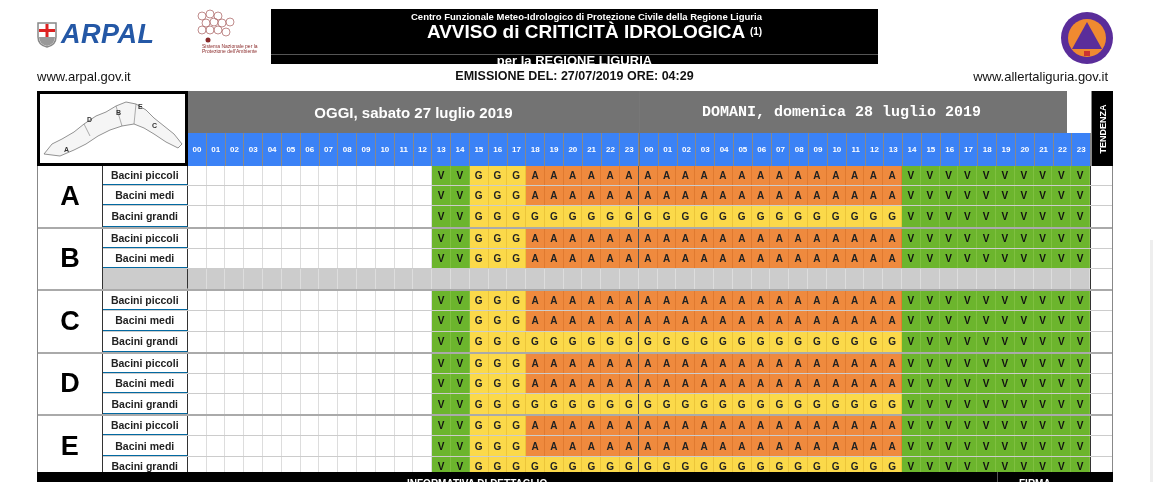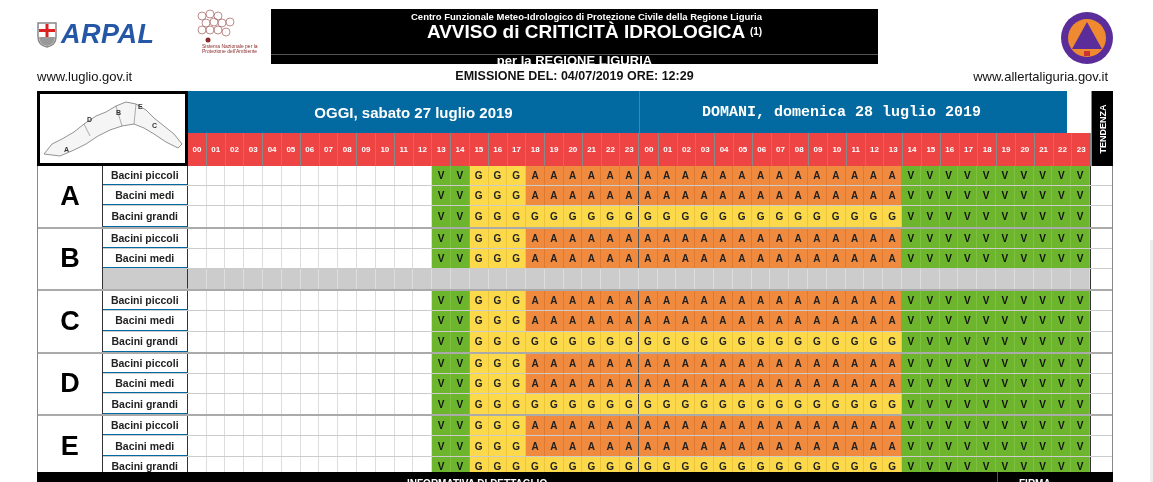--- a/index.html
+++ b/index.html
@@ -22,25 +22,25 @@
 
   .emission { position: absolute; left: 271px; width: 607px; top: 69px; text-align: center; font-size: 12.5px; font-weight: 700; color: #111; }
   .url-left { position: absolute; left: 37px; top: 69px; font-size: 13px; color: #111; }
   .url-right { position: absolute; right: 45px; top: 69px; font-size: 13px; color: #111; }
   .logo-pc { position: absolute; left: 1060px; top: 11px; width: 54px; height: 54px; }
 
   
   .grid { position: absolute; left: 37px; top: 91px; width: 1076px; }
   .map-box { position: absolute; left: 0; top: 0; width: 151px; height: 75px; background: #000; padding: 3px; }
   .map-box .map-inner { width: 100%; height: 100%; background: #fff; position: relative; }
-  .day-head { position: absolute; top: 0; height: 42px; background: #0369a1; color: #fff; font-weight: 700; font-size: 15px; display: flex; align-items: center; justify-content: center; }
+  .day-head { position: absolute; top: 0; height: 42px; background: #737373; color: #fff; font-weight: 700; font-size: 15px; display: flex; align-items: center; justify-content: center; }
   .day-today { left: 151px; width: 451px; }
   .day-tomorrow { left: 579px; width: 451px; font-family: Liberation Mono, monospace; }
   .day-sep { position: absolute; left: 602px; top: 0; width: 1px; height: 75px; background: #777; }
-  .hours { position: absolute; top: 42px; height: 33px; display: flex; background: #ef4444; align-items: center; }
+  .hours { position: absolute; top: 42px; height: 33px; display: flex; background: #3b82f6; align-items: center; }
   .hours.h1 { left: 151px; }
   .hours.h2 { left: 603px; }
   .hour { width: 18.8px; height: 33px; border-right: 1px solid #888; color: #fff; font-size: 8px; font-weight: 700; display: flex; align-items: center; justify-content: center; }
   .tend { position: absolute; left: 1054px; top: 0; width: 22px; height: 75px; background: #000; border-left: 1px solid #888; color: #fff; font-weight: 700; font-size: 9px; display: flex; align-items: center; justify-content: center; }
   .tend span { transform: rotate(-90deg); white-space: nowrap; }
 
   .body { position: absolute; left: 0; top: 75px; width: 1076px; border-left: 1px solid #888; border-right: 1px solid #888; }
   .zone { position: relative; display: flex; border-bottom: 2px solid #aaa; }
   .zone-letter { width: 66px; display: flex; align-items: center; justify-content: center; font-size: 27px; font-weight: 700; color: #000; border-right: 1px solid #333; }
   .zone-rows { flex: 1; }
@@ -101,22 +101,22 @@
   <div class="title-box">
     <div class="sub">Centro Funzionale Meteo-Idrologico di Protezione Civile della Regione Liguria</div>
     <div class="main">
       <span>AVVISO di CRITICITÀ IDROLOGICA</span>
       <sup>(1)</sup>
     </div>
     <div class="divider"></div>
     <div class="region">per la REGIONE LIGURIA</div>
   </div>
 
-  <div class="url-left">www.luglio.gov.it</div>
-  <div class="emission">EMISSIONE DEL: 04/07/2019 ORE: 12:29</div>
+  <div class="url-left">www.arpal.gov.it</div>
+  <div class="emission">EMISSIONE DEL: 27/07/2019 ORE: 04:29</div>
   <div class="url-right">www.allertaliguria.gov.it</div>
 
   <svg class="logo-pc" viewBox="0 0 54 54">
     <circle cx="27" cy="27" r="26" fill="#5a2d9a"></circle>
     <circle cx="27" cy="27" r="19" fill="#f08a30"></circle>
     <polygon points="27,11 42,38 12,38" fill="#5a2d9a"></polygon>
     <rect x="24" y="40" width="6" height="5" fill="#c33"></rect>
   </svg>
 
   <div class="grid">

